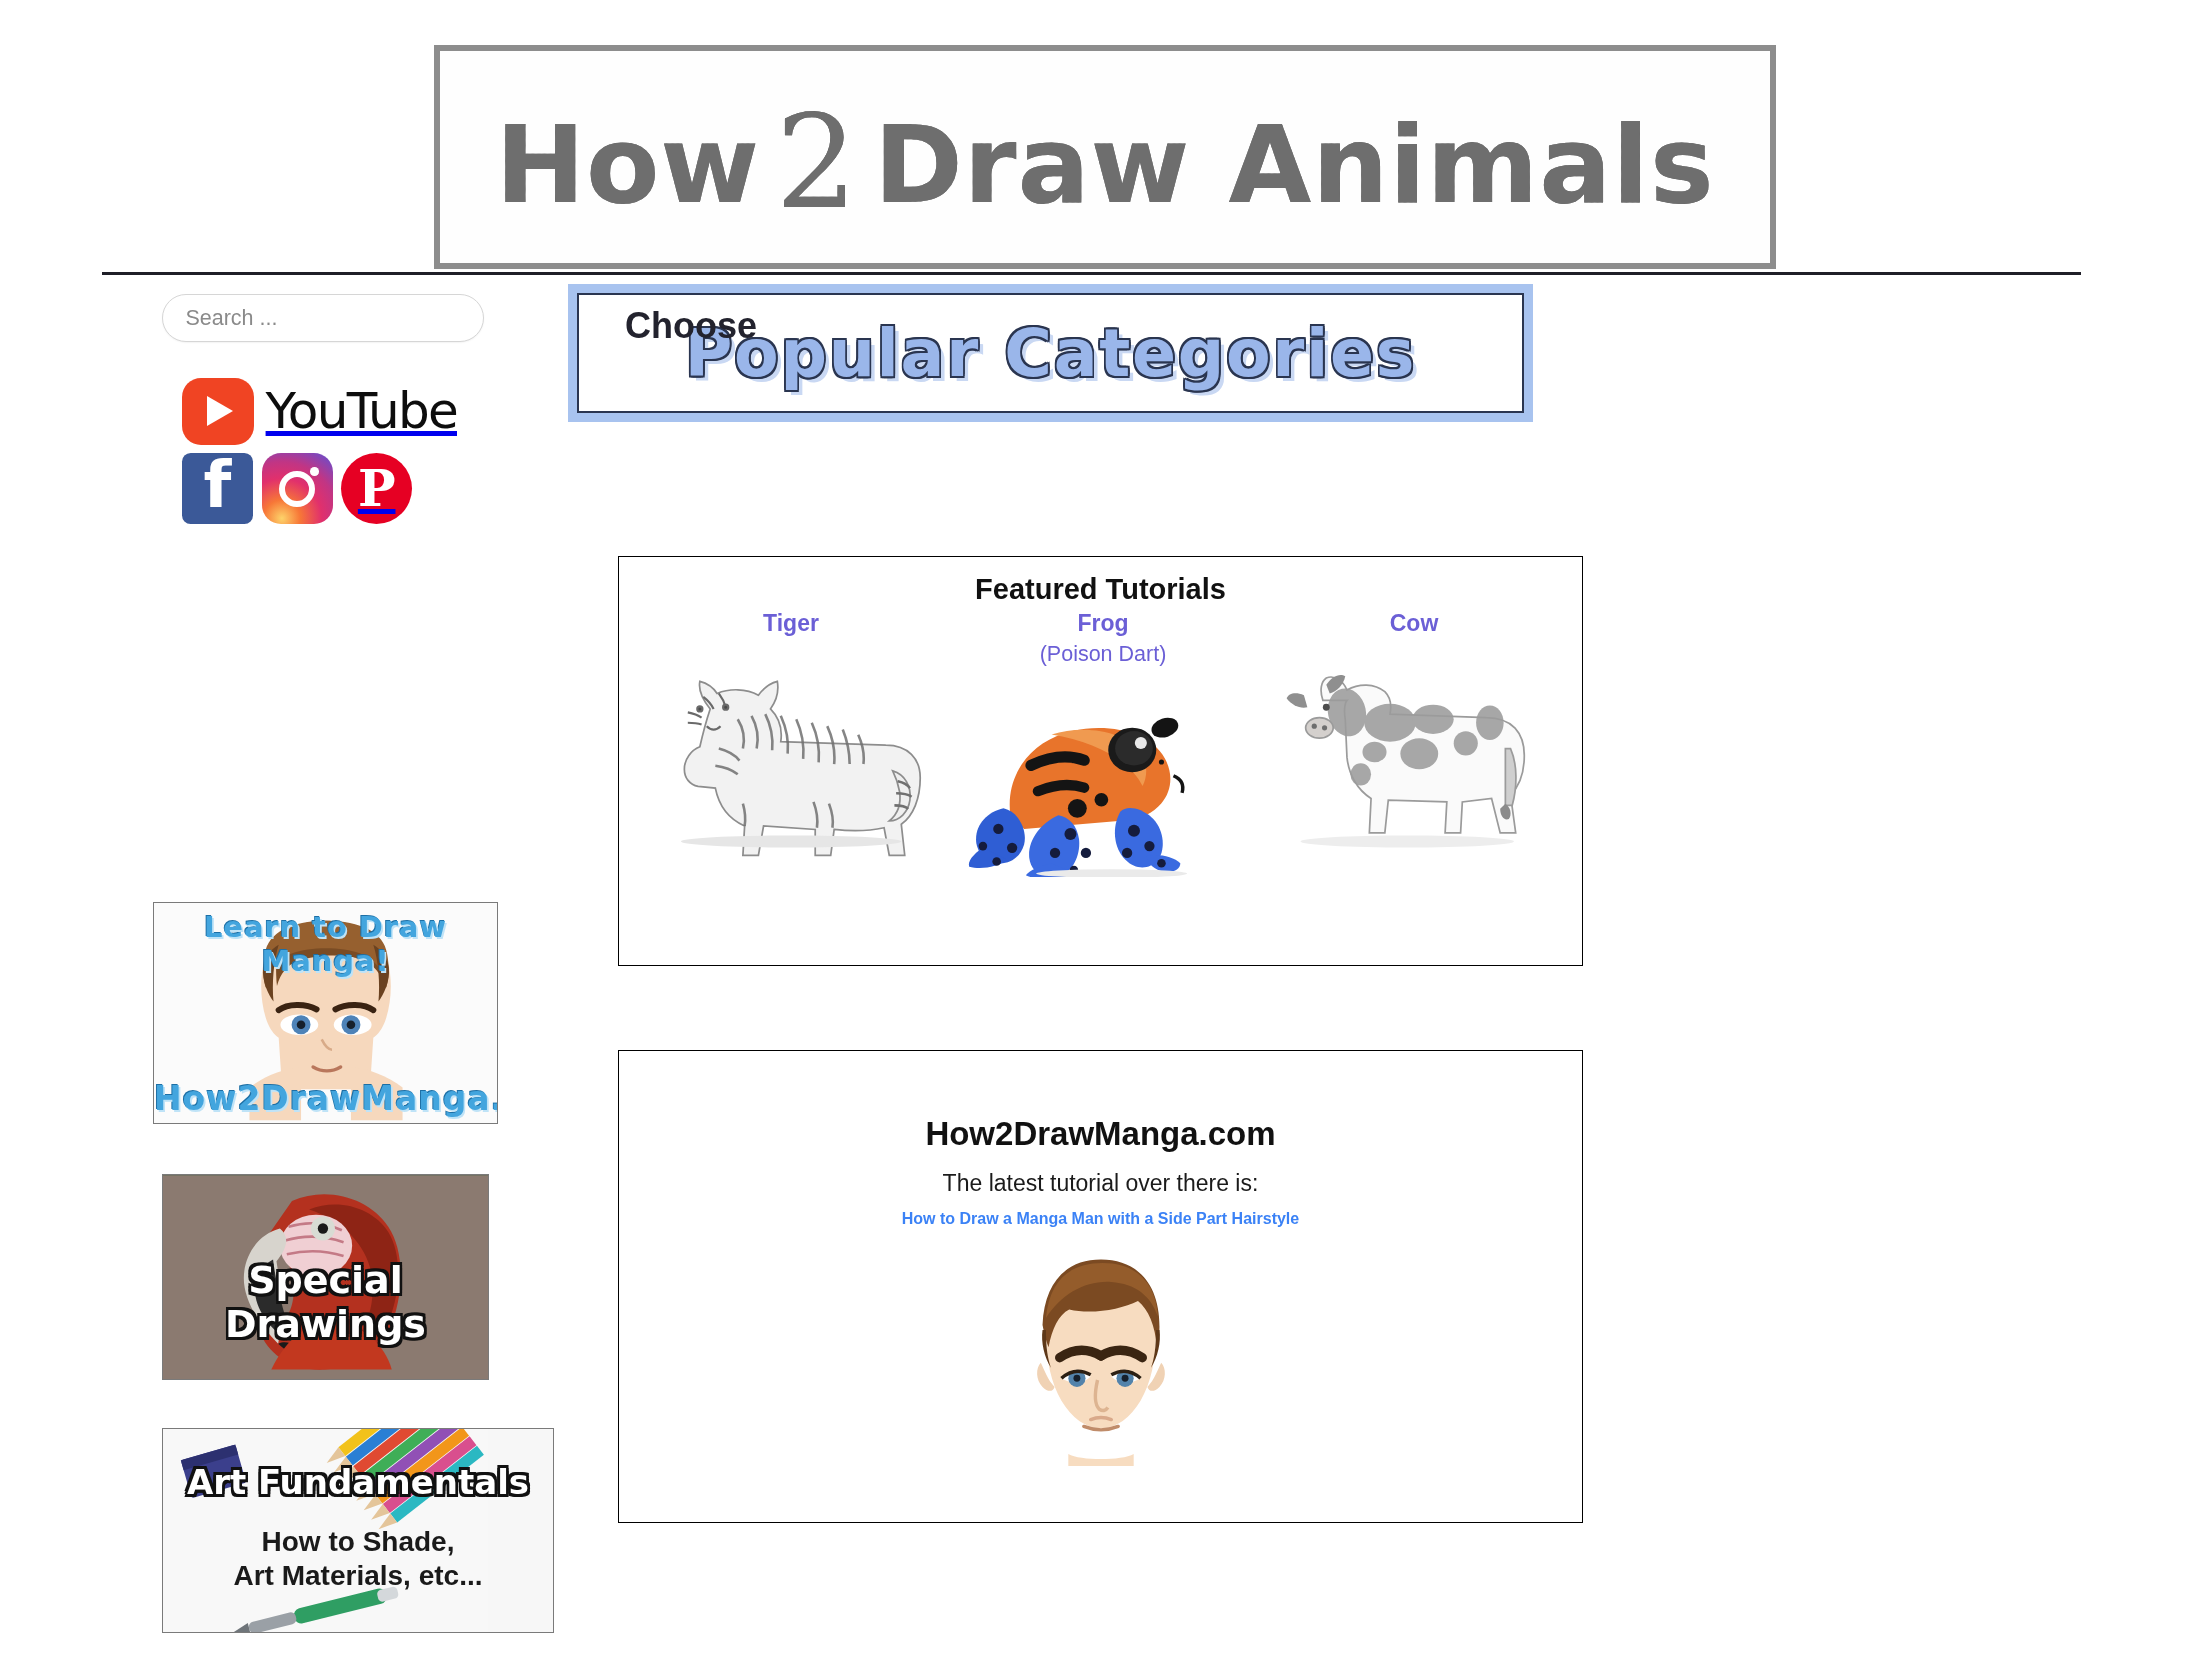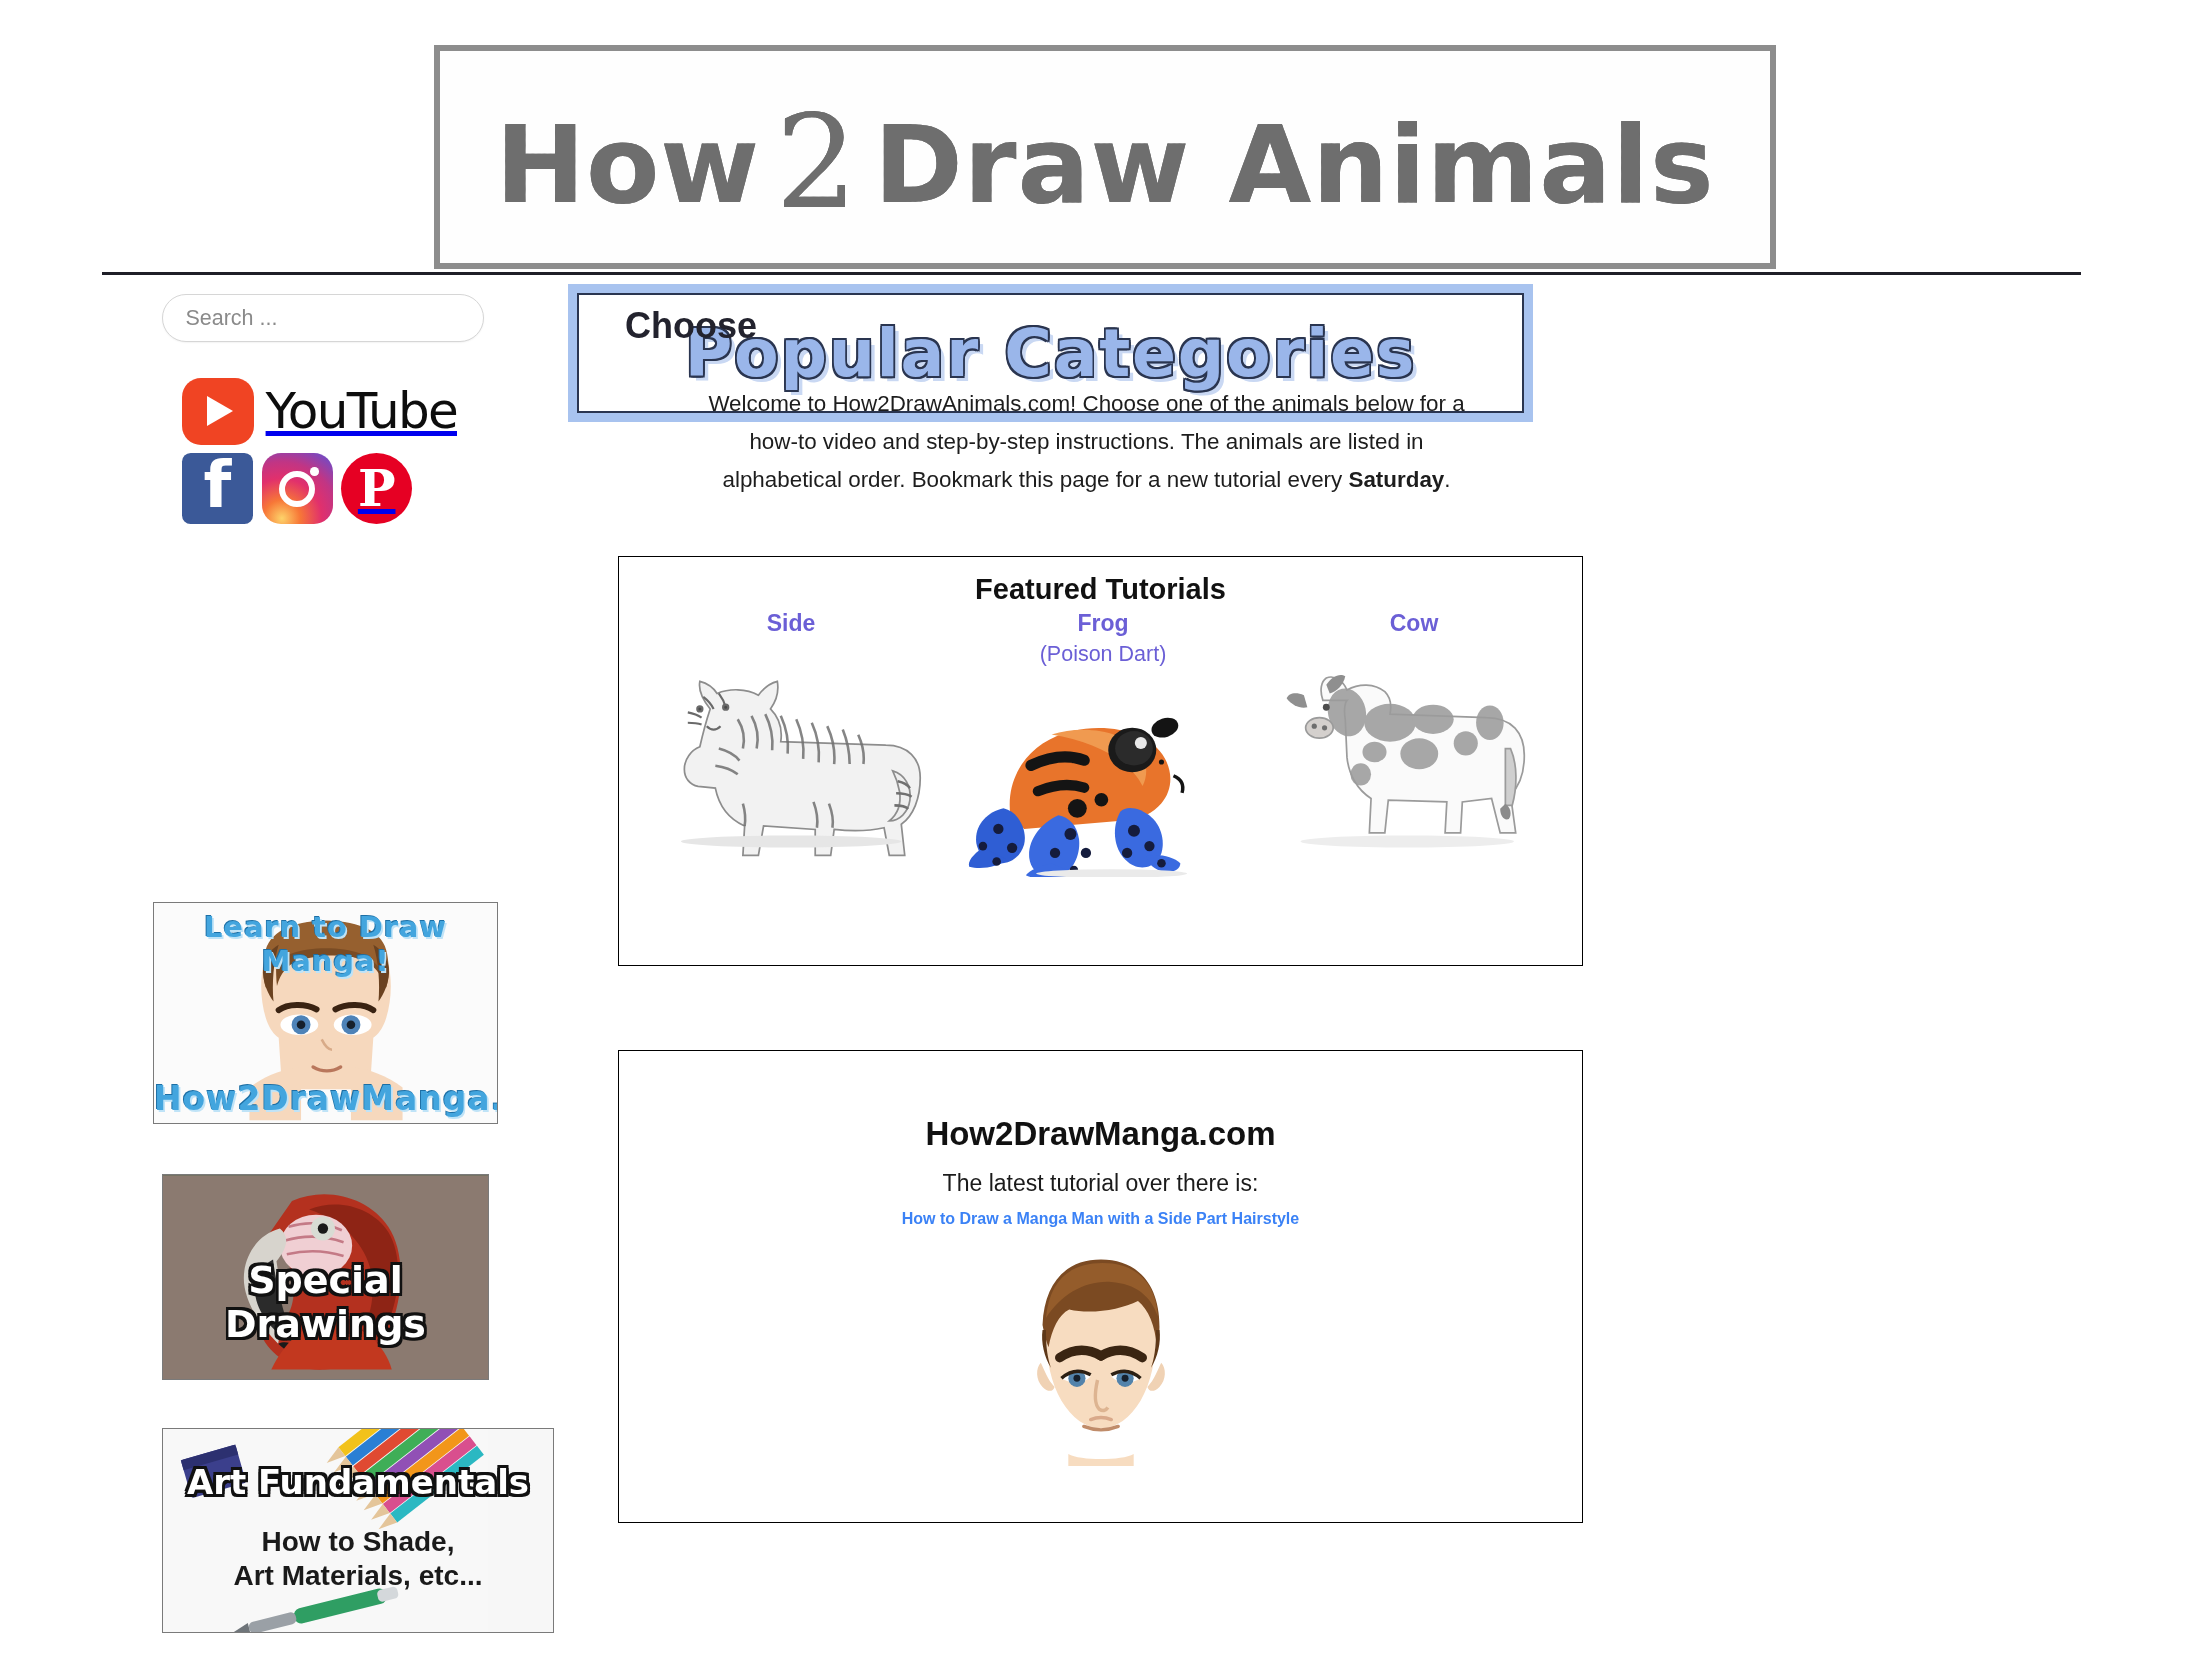--- a/index.html
+++ b/index.html
@@ -318,30 +318,27 @@
         <span>How to Shade,</span><br>
         <span>Art Materials, etc...</span>
       </div>
     </a>
 
   </div>
 
   <div class="main">
 
     <h1 class="welcome-title">Choose</h1>
-    <p class="welcome-text">
-      <span>Welcome to How2DrawAnimals.com! Choose one of the animals below for a how-to video and step-by-step instructions. The animals are listed in alphabetical order. Bookmark this page for a new tutorial every </span><b>Saturday</b><span>.</span>
-    </p>
 
     <div class="panel panel-featured">
       <div class="panel-title">Featured Tutorials</div>
       <div class="feat-cols">
 
         <div class="feat-col c1">
-          <a class="feat-link" href="#">Side</a>
+          <a class="feat-link" href="#">Tiger</a>
           <div class="feat-art">
             <svg width="293" height="198" viewBox="0 0 340 230">
               <g fill="#f2f2f2" stroke="#8d8d8d" stroke-width="2">
                 <path d="M86 58c-8-10-14-22-12-32 8 2 16 8 20 14 14-6 34-6 48 2 6-8 14-14 22-16 2 12-2 24-8 32 10 10 14 24 12 38l122 4c26 0 40 16 40 38 0 24-8 44-22 54l4 36-18 0-6-32c-18 4-40 4-58 2l-4 30-18 0 0-30-60-4-6 34-18 0 2-34c-18-8-30-24-34-44l-20-2c-10-2-16-10-16-20 0-12 8-22 18-26 4-18 8-32 12-44z"></path>
               </g>
               <g stroke="#707070" stroke-width="3" fill="none" opacity=".85">
                 <path d="M118 70q10 16 6 34"></path>
                   <path d="M134 66q10 18 6 38"></path>
                 <path d="M150 64q10 20 8 42"></path>
                   <path d="M168 66q10 22 8 44"></path>

